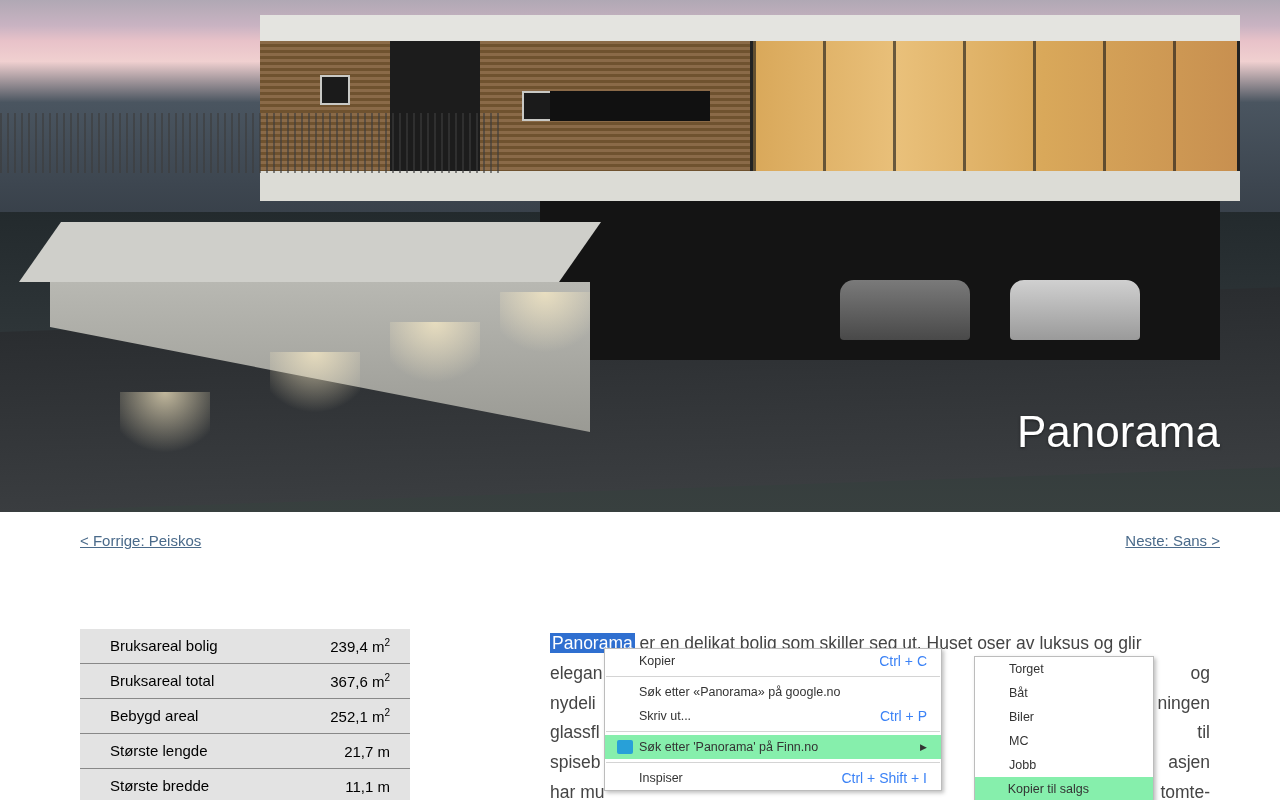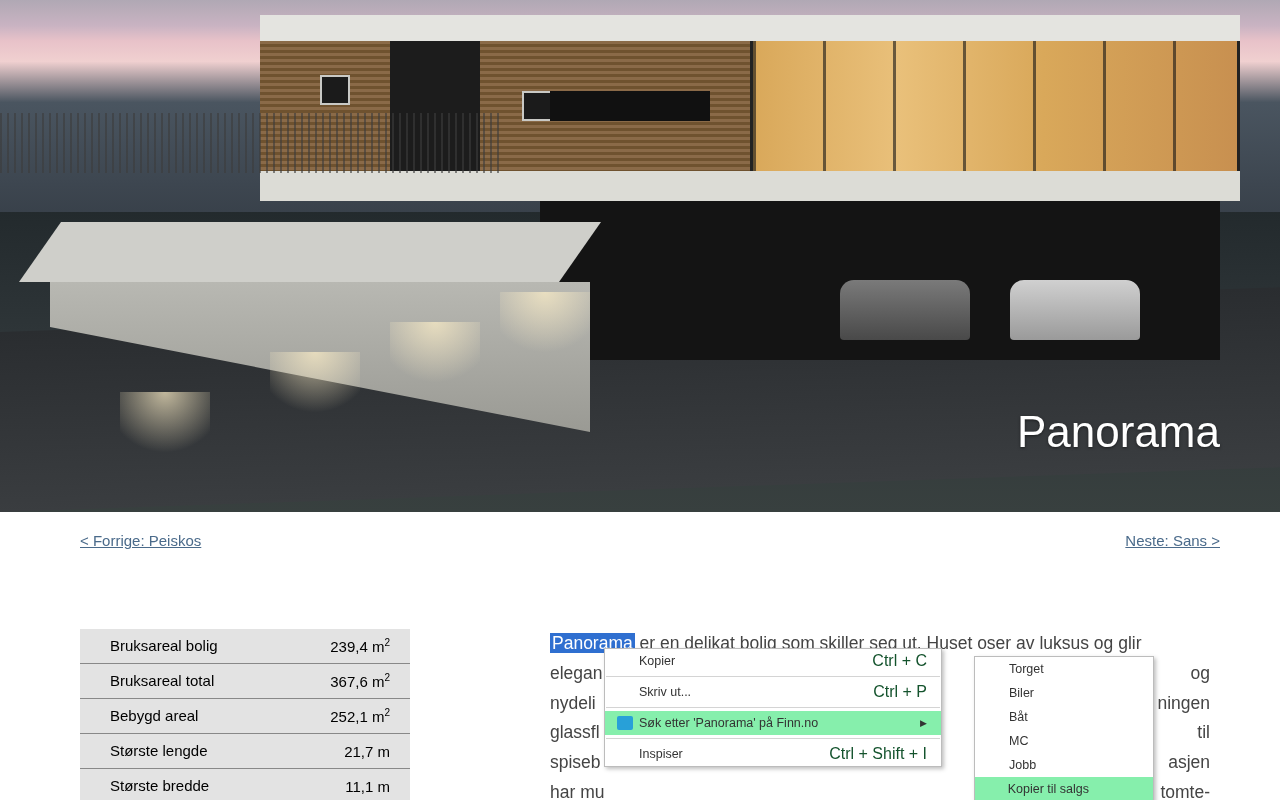--- a/index.html
+++ b/index.html
@@ -39,21 +39,21 @@
   .spec-row .val sup { font-size:10px; }
   .desc { width:660px; font-size:17.5px; line-height:1.7; color:#444; position:relative; }
   .highlight { background:#2f6fd0; color:#fff; padding:0 2px; }
 
   
   .ctx { position:absolute; background:#fff; border:1px solid #bcbcbc; box-shadow:2px 2px 4px rgba(0,0,0,0.25); font-family:"Segoe UI",Tahoma,sans-serif; font-size:12.5px; color:#333; z-index:100; }
   .ctx-row { display:flex; align-items:center; padding:4px 14px 4px 10px; height:24px; cursor:default; white-space:nowrap; }
   .ctx-row.hover { background:#86efac; }
   .ctx-icon { width:20px; height:16px; display:inline-flex; align-items:center; justify-content:center; margin-right:4px; }
   .ctx-label { flex:1; padding-right:50px; }
-  .ctx-accel { color:#14532d; font-size:16px; }
+  .ctx-accel { color:#3b82f6; font-size:14px; }
   .ctx-arrow { font-size:9px; color:#333; margin-left:6px; }
   .ctx-sep { height:1px; background:#d4d4d4; margin:3px 1px; }
   .finn-icon { width:16px; height:14px; background:#28a0d8; border-radius:2px; }
   .ctx1 { left:604px; top:648px; width:338px; }
   .ctx2 { left:974px; top:648px; width:180px;margin-top:8px; }
 </style>
 </head>
 <body>
 
 <div class="hero">
@@ -143,20 +143,24 @@
 
 <div class="ctx ctx1">
   <div class="ctx-row">
     <span class="ctx-icon"></span>
     <span class="ctx-label">Kopier</span>
     <span class="ctx-accel">Ctrl + C</span>
   </div>
   <div class="ctx-sep"></div>
   <div class="ctx-row">
     <span class="ctx-icon"></span>
+    <span class="ctx-label">Søk etter «Panorama» på google.no</span>
+  </div>
+  <div class="ctx-row">
+    <span class="ctx-icon"></span>
     <span class="ctx-label">Skriv ut...</span>
     <span class="ctx-accel">Ctrl + P</span>
   </div>
   <div class="ctx-sep"></div>
   <div class="ctx-row hover">
     <span class="ctx-icon">
         <span class="finn-icon"></span>
       </span>
     <span class="ctx-label">Søk etter 'Panorama' på Finn.no</span>
     <span class="ctx-arrow">▶</span>
@@ -169,28 +173,28 @@
   </div>
 </div>
 
 <div class="ctx ctx2">
   <div class="ctx-row">
       <span class="ctx-icon"></span>
       <span class="ctx-label">Torget</span>
     </div>
   <div class="ctx-row">
       <span class="ctx-icon"></span>
+      <span class="ctx-label">Båt</span>
+    </div>
+  <div class="ctx-row">
+      <span class="ctx-icon"></span>
       <span class="ctx-label">Biler</span>
     </div>
   <div class="ctx-row">
       <span class="ctx-icon"></span>
-      <span class="ctx-label">Båt</span>
-    </div>
-  <div class="ctx-row">
-      <span class="ctx-icon"></span>
       <span class="ctx-label">MC</span>
     </div>
   <div class="ctx-row">
       <span class="ctx-icon"></span>
       <span class="ctx-label">Jobb</span>
     </div>
   <div class="ctx-row hover">
       <span class="ctx-icon"></span>
       <span class="ctx-label">Kopier til salgs</span>
     </div>

